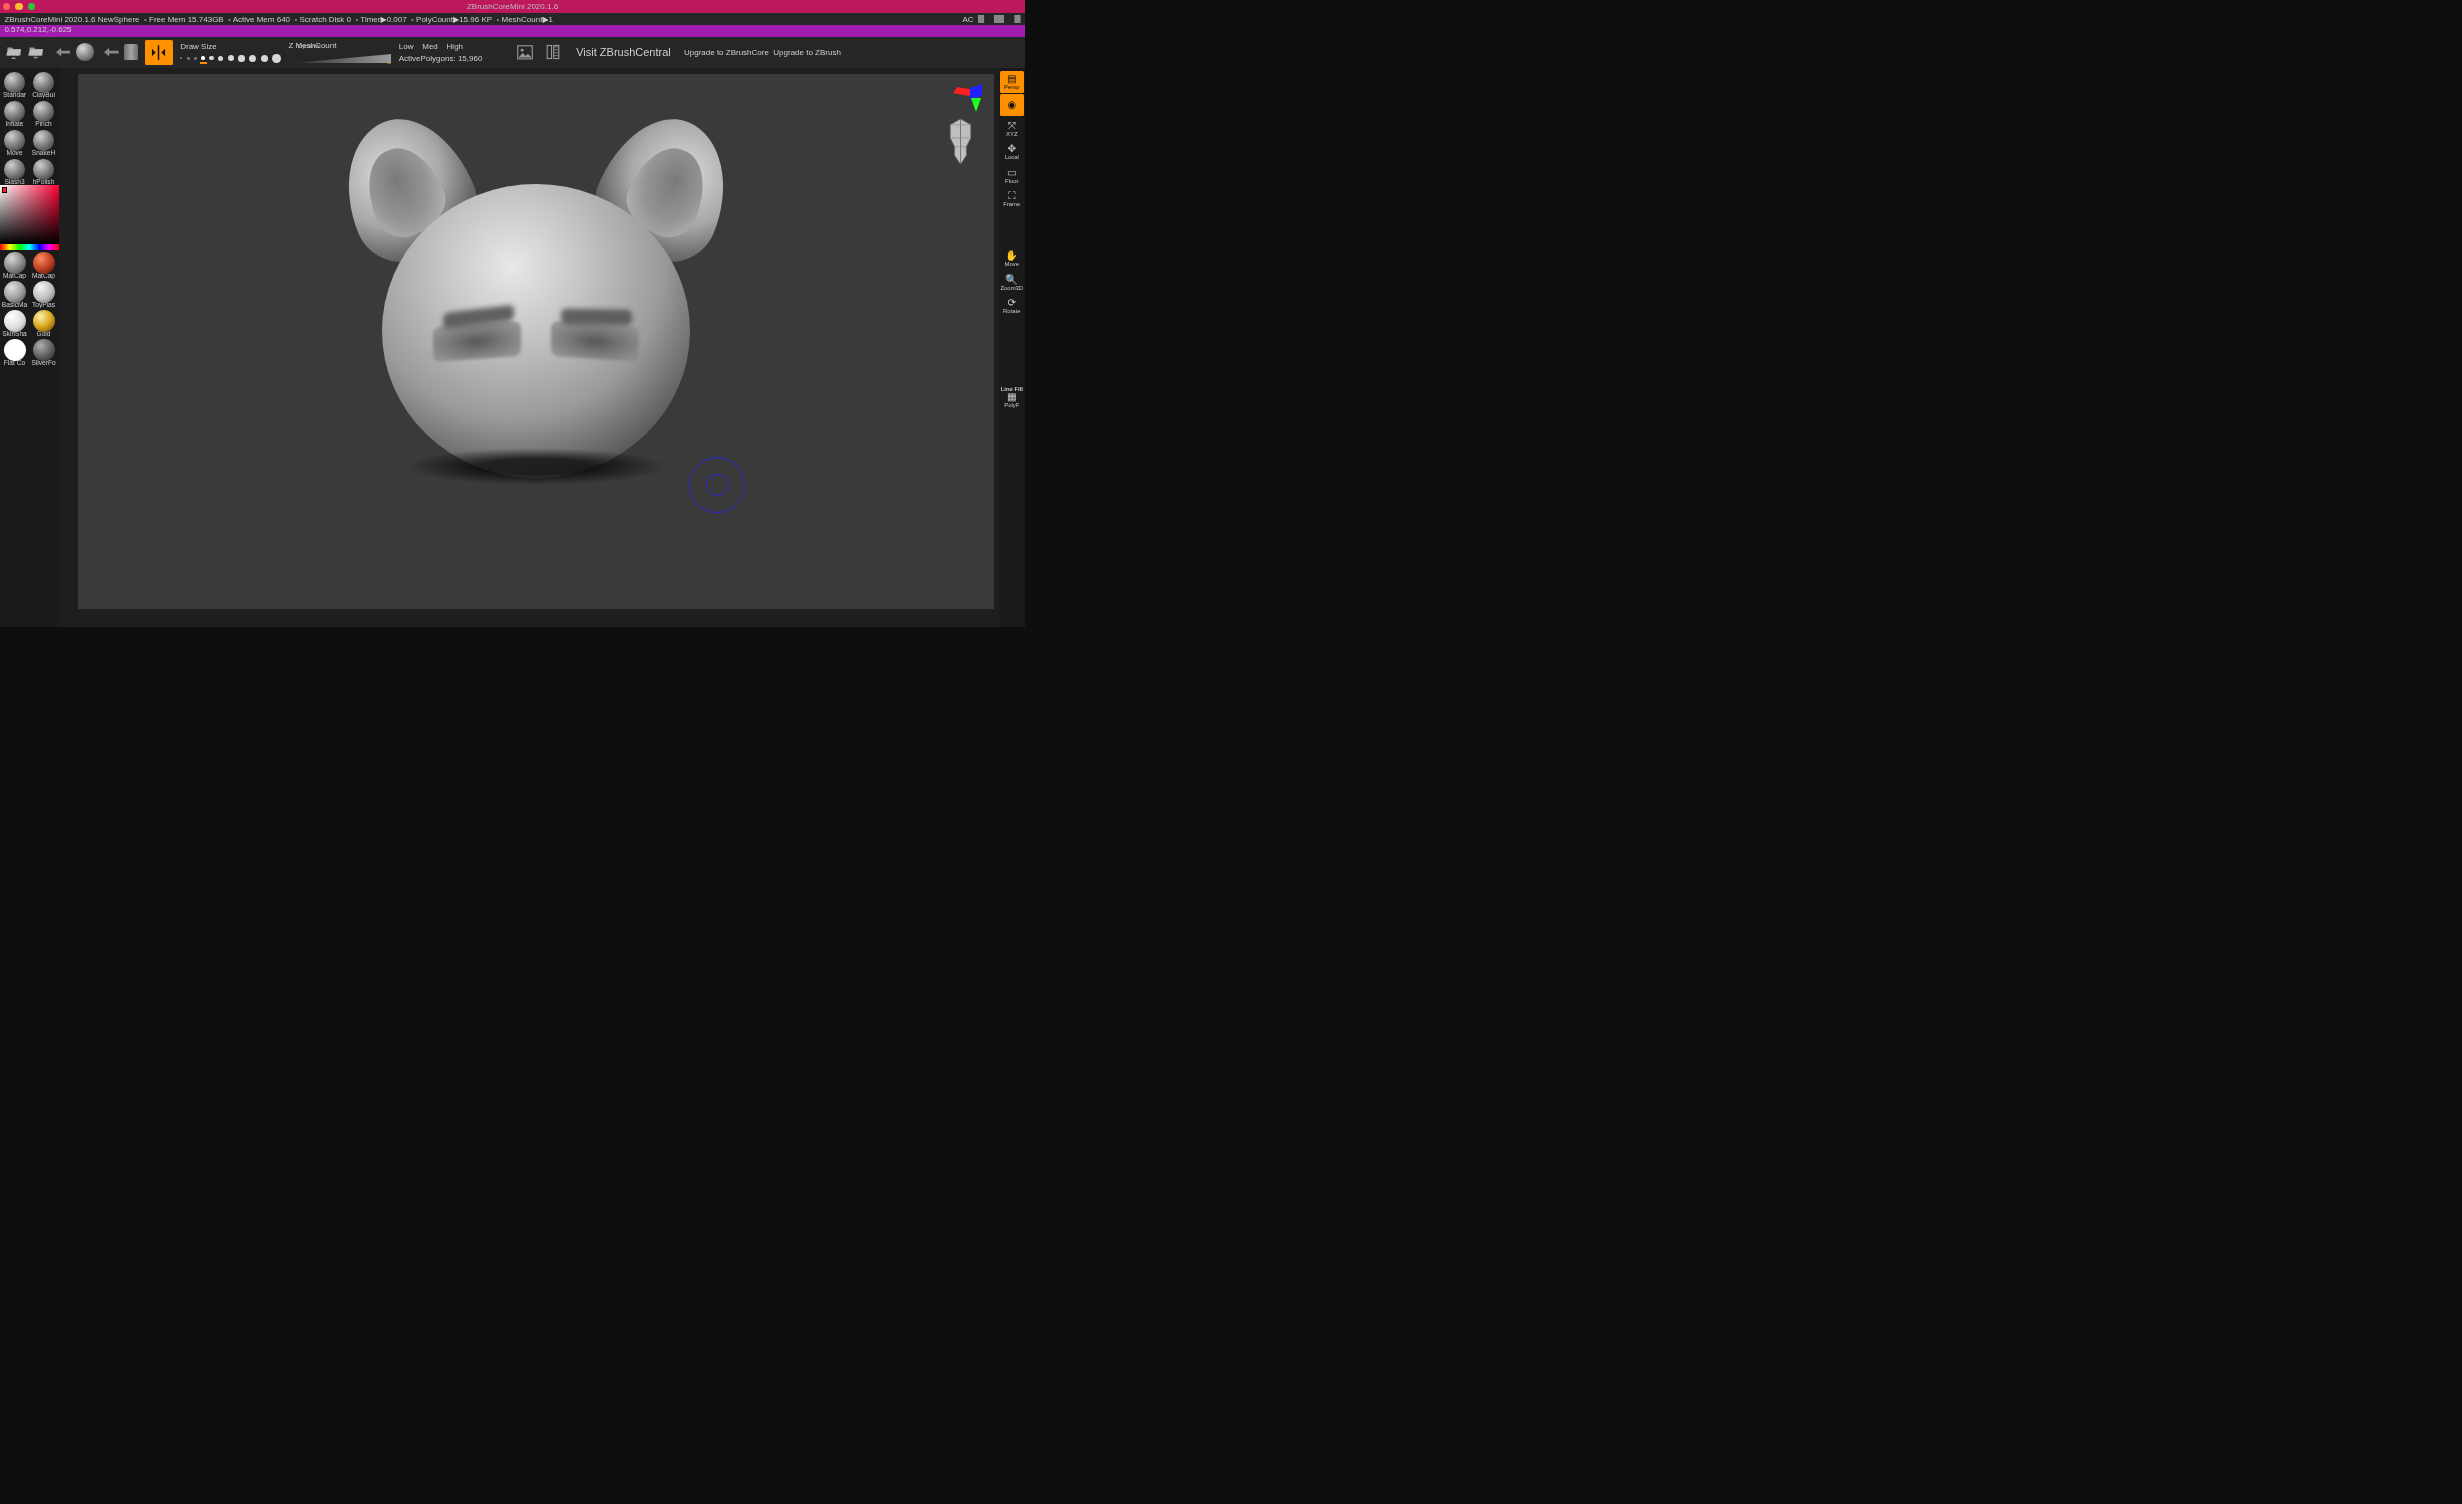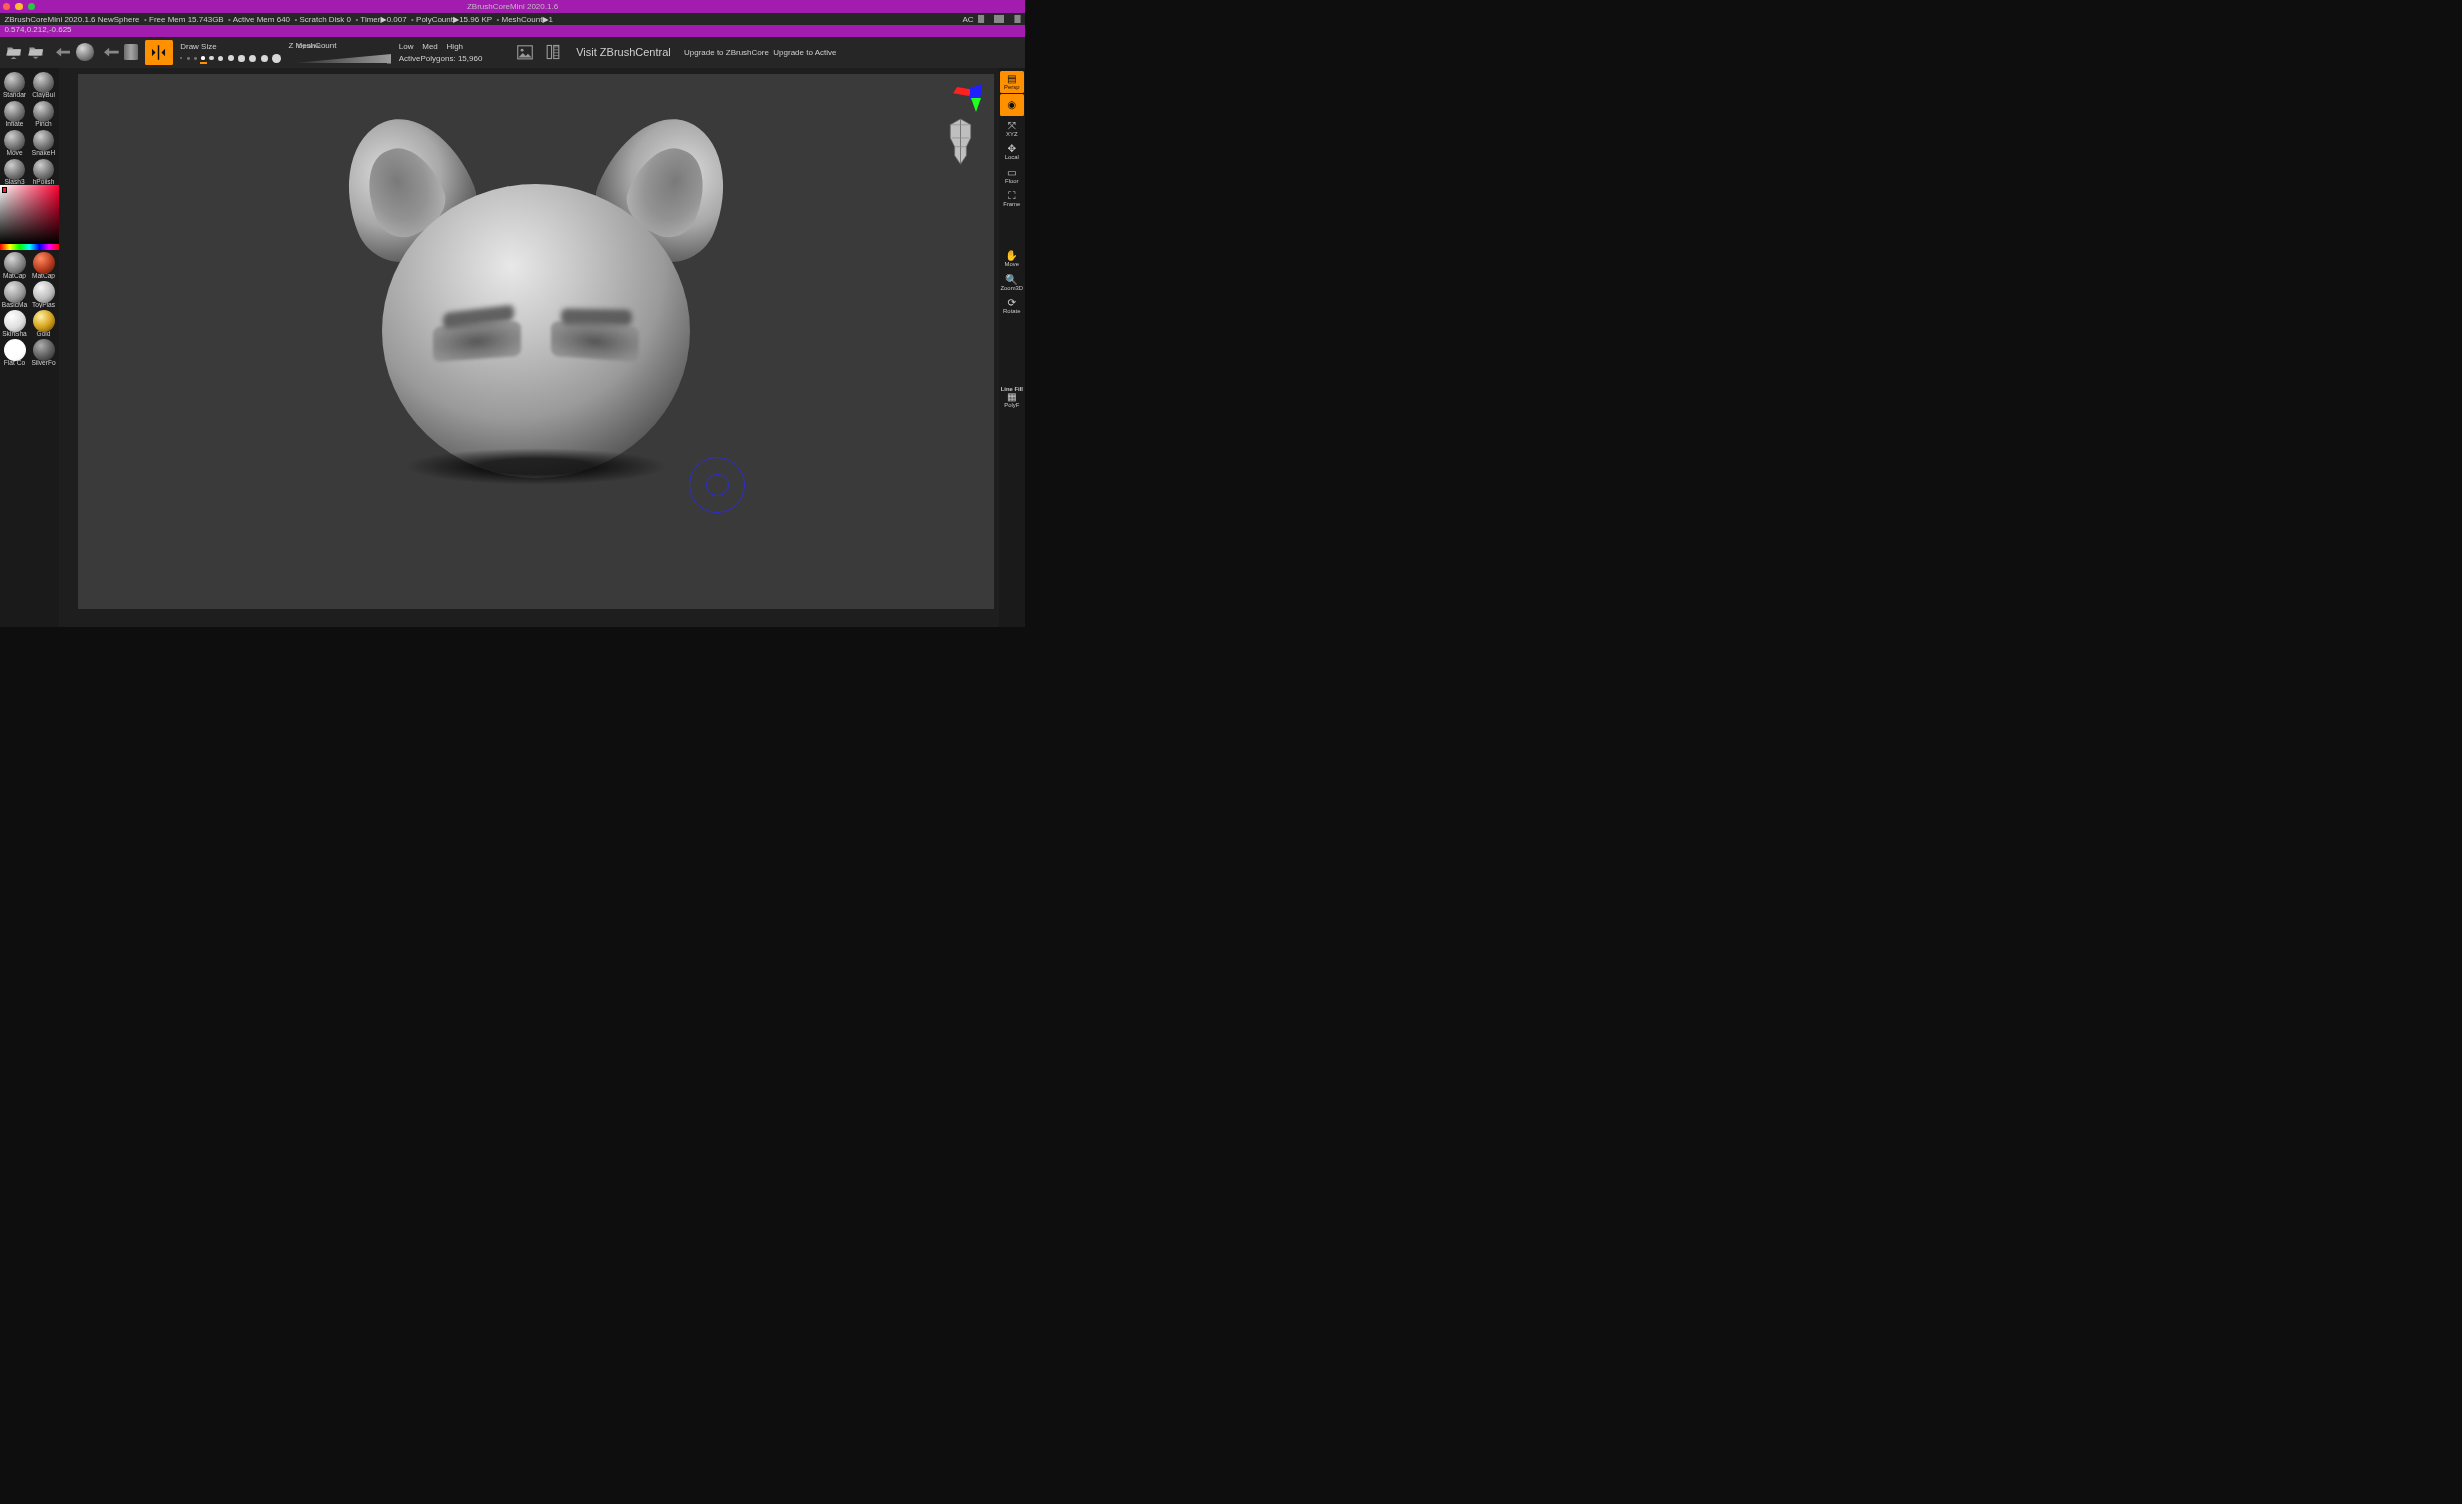--- a/index.html
+++ b/index.html
@@ -8,21 +8,21 @@
     font-size: 8px;
     color: #cfcfcf;
     background: #0e0e0e;
     width: 1025px;
     height: 627px;
     overflow: hidden;
   }
   
   .mac-titlebar {
     height: 13.2px;
-    background: #a21caf;
+    background: #be185d;
     display: flex;
     align-items: center;
     padding: 0 3px;
     position: relative;
   }
   .traffic-lights { display:flex; gap:5.1px; }
   .tl { width:7.3px; height:7.3px; border-radius:50%; }
   .tl.red { background:#ff5f57; }
   .tl.yellow { background:#febc2e; }
   .tl.green { background:#28c840; }
@@ -343,21 +343,21 @@
   <div class="icon-btn">
     <svg width="16" height="16" viewBox="0 0 22 22">
         <rect x="3" y="2" width="6" height="18" fill="none" stroke="#9a9a9a" stroke-width="1.5"></rect>
         <rect x="12" y="2" width="7" height="18" fill="none" stroke="#9a9a9a" stroke-width="1.5"></rect>
         <path d="M12 4h7M12 8h7M12 12h7M12 16h7" stroke="#9a9a9a" stroke-width="1"></path>
       </svg>
   </div>
   <div class="visit-btn">Visit ZBrushCentral</div>
   <div class="upgrade-col">
     <div class="upg">Upgrade to ZBrushCore</div>
-    <div class="upg">Upgrade to Active</div>
+    <div class="upg">Upgrade to ZBrush</div>
   </div>
 </div>
 
 <div class="main-area">
 
   <div class="left-panel">
     <div class="brush-grid" id="brush-grid">
         <div class="brush-cell">
           <div class="brush-ball"></div>
           <div class="brush-label">Standar</div>

